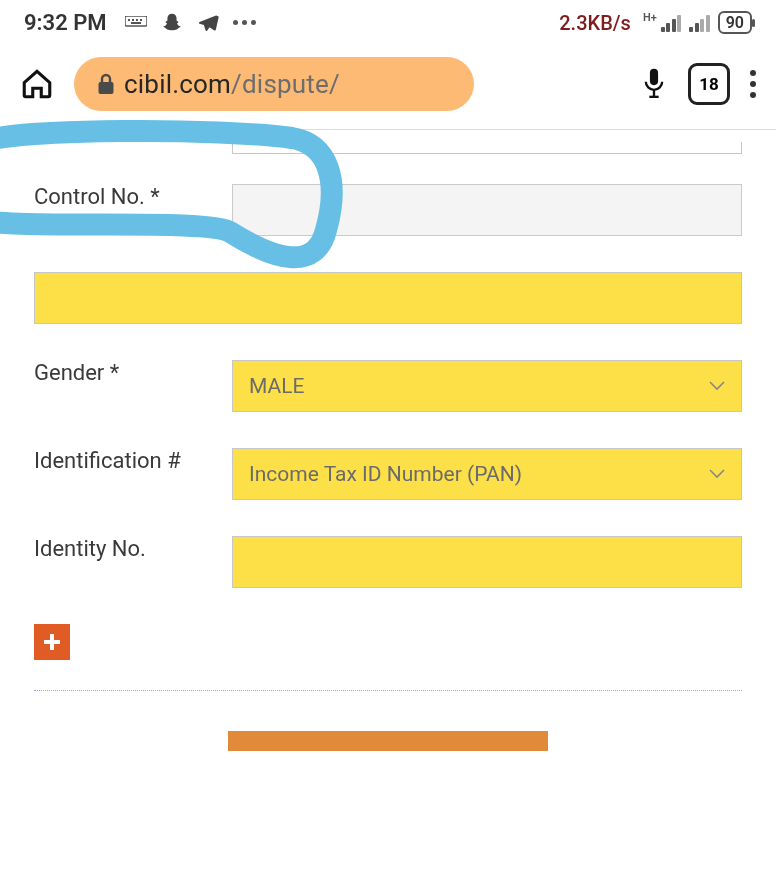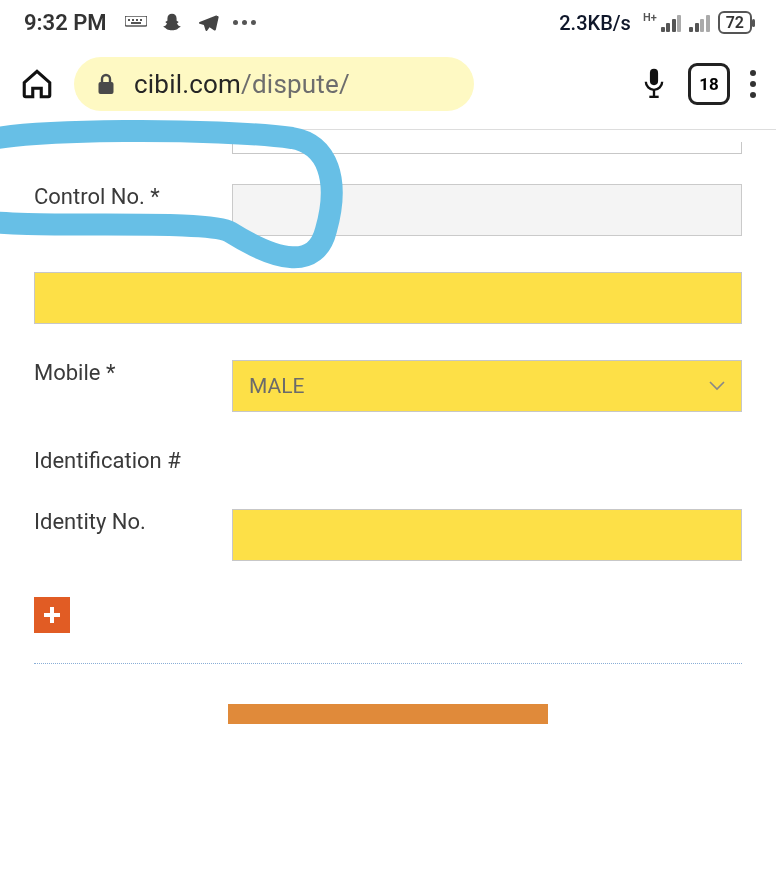--- a/index.html
+++ b/index.html
@@ -57,37 +57,37 @@
     }
     .signal-a span:nth-child(1){height:5px;background:#555}
     .signal-a span:nth-child(2){height:9px;background:#555}
     .signal-a span:nth-child(3){height:13px;background:#555}
     .signal-a span:nth-child(4){height:17px;background:#aaa}
     .signal-b span:nth-child(1){height:5px;background:#555}
     .signal-b span:nth-child(2){height:9px;background:#555}
     .signal-b span:nth-child(3){height:13px;background:#aaa}
     .signal-b span:nth-child(4){height:17px;background:#aaa}
     .hplus { font-size: 11px; font-weight:600; color:#555; margin-right:-4px; margin-top:-10px;}
-    .kbs { font-size:20px; font-weight:500; color:#0f172a; margin-right:4px;}
+    .kbs { font-size:20px; font-weight:500; color:#7f1d1d; margin-right:4px;}
 
     
     .browser-bar {
       display: flex;
       align-items: center;
       padding: 14px 20px 18px;
       gap: 20px;
       border-bottom: 1px solid #ddd;
     }
     .url-pill {
-      background: #fef9c3;
+      background: #fdba74;
       border-radius: 34px;
       padding: 12px 22px;
       display: flex;
       align-items: center;
-      gap: 18px;
+      gap: 8px;
       flex: 0 0 auto;
       width: 400px;
     }
     .url-text { font-size: 26px; color: #6d6d6d; letter-spacing:0.2px; }
     .url-text .domain-part { color: #262626; }
     .tab-count {
       border: 3px solid #222;
       border-radius: 9px;
       width: 42px;
       height: 42px;
@@ -206,21 +206,21 @@
         <span></span>
         <span></span>
         <span></span>
       </span>
     <span class="signal-bars signal-b">
         <span></span>
         <span></span>
         <span></span>
         <span></span>
       </span>
-    <span class="battery-box">72</span>
+    <span class="battery-box">90</span>
   </div>
 </div>
 
 <div class="browser-bar">
   <span>
     <svg class="ic" width="34" height="34" viewBox="0 0 24 24">
         <path fill="none" stroke="#111" stroke-width="2.2" d="M3 11 12 3l9 8v9a1 1 0 0 1-1 1h-5v-6h-6v6H4a1 1 0 0 1-1-1z"></path>
       </svg>
   </span>
   <div class="url-pill">
@@ -264,31 +264,37 @@
     <div class="form-label">Control No. *</div>
     <input class="form-input shaded" value="" style="">
   </div>
 
   <div class="form-row">
     <input class="form-input" value="" style="">
   </div>
 
 
   <div class="form-row">
-    <div class="form-label">Mobile *</div>
+    <div class="form-label">Gender *</div>
     <div class="select-wrap">
       <input class="form-select" readonly="" value="MALE" style="">
       <svg class="chev" width="18" height="12" viewBox="0 0 18 12">
           <path d="M2 2l7 7 7-7" fill="none" stroke="#888" stroke-width="1.6"></path>
         </svg>
     </div>
   </div>
 
   <div class="form-row">
     <div class="form-label">Identification #</div>
+    <div class="select-wrap">
+      <input class="form-select" readonly="" value="Income Tax ID Number (PAN)" style="">
+      <svg class="chev" width="18" height="12" viewBox="0 0 18 12">
+          <path d="M2 2l7 7 7-7" fill="none" stroke="#888" stroke-width="1.6"></path>
+        </svg>
+    </div>
   </div>
 
   <div class="form-row">
     <div class="form-label">Identity No.</div>
     <input class="form-input" value="" style="">
   </div>
 
   <div class="plus-icon">
     <svg class="ic" width="22" height="22" viewBox="0 0 22 22">
         <line x1="11" y1="3" x2="11" y2="19" stroke="#fff" stroke-width="4"></line>

